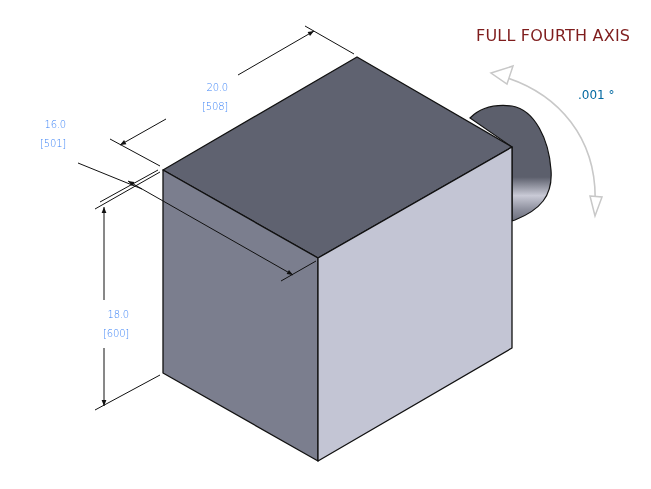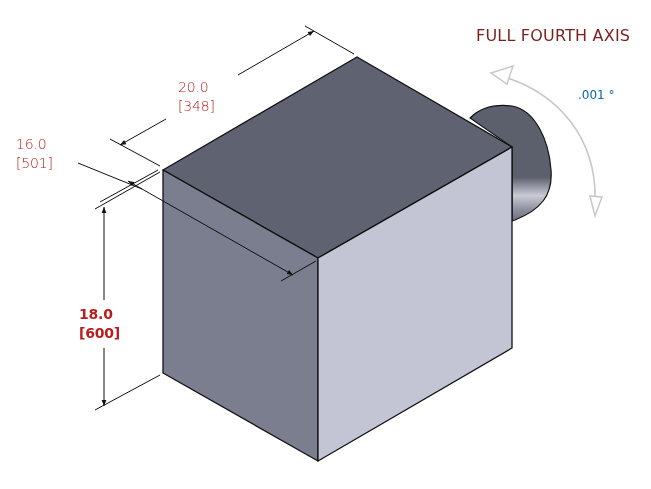--- a/index.html
+++ b/index.html
@@ -1,18 +1,18 @@
 <!DOCTYPE html>
 <html><head>
   <meta charset="utf-8">
   <style>
     html, body { margin: 0; padding: 0; background: #ffffff; }
     body { width: 651px; height: 489px; overflow: hidden; position: relative; font-family: "DejaVu Sans", sans-serif; }
     #drawing { position: absolute; left: 0; top: 0; width: 651px; height: 489px; }
-    .label { position: absolute; color: #b91c1c; font-family: "DejaVu Sans", sans-serif; font-size: 14px; font-weight: 300; line-height: 19px; text-align: left; white-space: nowrap; letter-spacing: -0.2px; }
+    .label { position: absolute; color: #3b82f6; font-family: "DejaVu Sans", sans-serif; font-size: 10px; font-weight: 300; line-height: 19px; text-align: right; white-space: nowrap; letter-spacing: -0.2px; }
     .title-label { position: absolute; left: 433px; top: 26px; font-size: 16px; color: #7f1d1d; font-family: "DejaVu Sans", sans-serif; letter-spacing: 0.2px; white-space: nowrap; margin-left: 43px; }
     .angle-label { position: absolute; left: 578px; top: 88px; font-size: 12px; color: #0369a1; font-family: "DejaVu Sans", sans-serif; white-space: nowrap; }
   </style>
 </head>
 <body>
 
 <svg id="drawing" viewBox="0 0 651 489" xmlns="http://www.w3.org/2000/svg">
   <defs>
     <marker id="arrow" viewBox="0 0 10 10" refX="10" refY="5" markerWidth="12" markerHeight="6" orient="auto-start-reverse" markerUnits="userSpaceOnUse">
       <path d="M0,1 L10,5 L0,9 Z" fill="#111"></path>
@@ -63,24 +63,24 @@
     <polygon points="491,73 513,66 507,84" fill="#fff" stroke="#c8c8c8" stroke-width="1.5"></polygon>
     <polygon points="590,196 602,197 595,216" fill="#fff" stroke="#c8c8c8" stroke-width="1.5"></polygon>
   </g>
 </svg>
 
 <div class="title-label">FULL FOURTH AXIS</div>
 <div class="angle-label">.001 °</div>
 
 <div class="label" style="left:178px; top:78px; width:50px;">
   <div>20.0</div>
-  <div>[348]</div>
+  <div>[508]</div>
 </div>
 
-<div class="label" style="left:16px; top:115px; width:50px;margin-top:20px;">
+<div class="label" style="left:16px; top:115px; width:50px;">
   <div>16.0</div>
   <div>[501]</div>
 </div>
 
-<div class="label" style="left:79px; top:305px; width:50px; background:#fff;font-weight:bold;">
+<div class="label" style="left:79px; top:305px; width:50px; background:#fff;">
   <div>18.0</div>
   <div>[600]</div>
 </div>
 
 </body></html>

